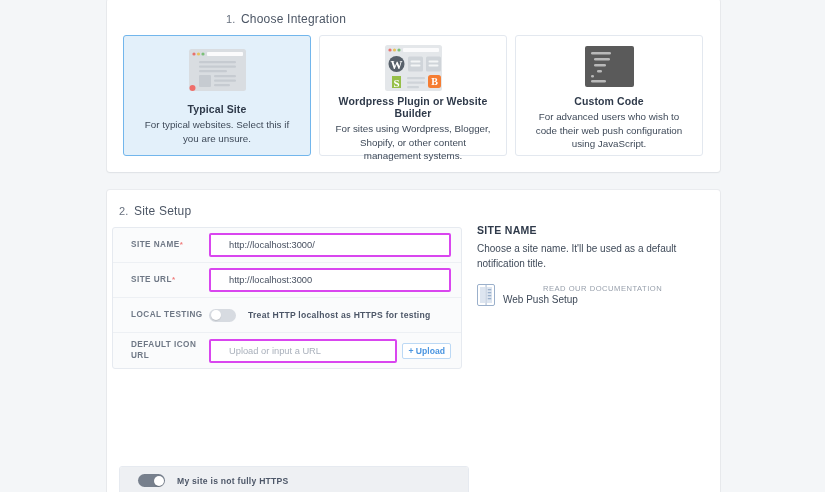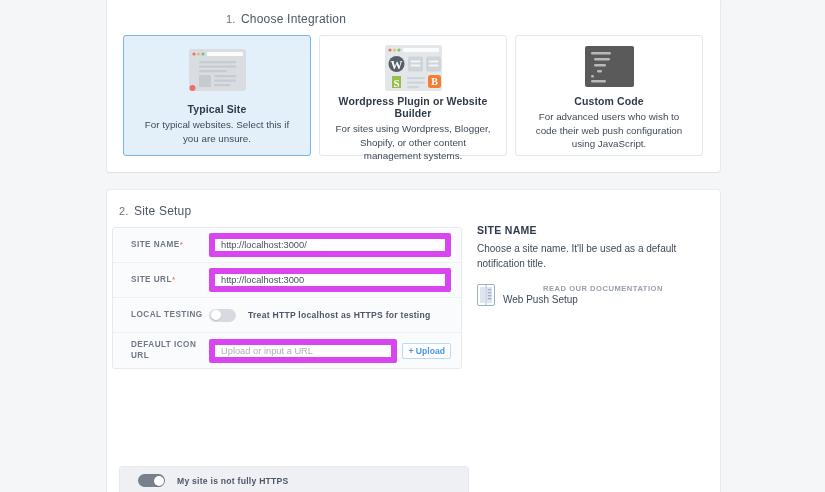--- a/index.html
+++ b/index.html
@@ -75,24 +75,24 @@
   .flabel {
     width: 78px; flex: 0 0 78px;
     font-size: 8.2px; font-weight: bold; color: #6f7886;
     letter-spacing: .45px; line-height: 1.32;
     text-transform: uppercase;
   }
   .flabel.dim { color: #aeb5c0; }
   .req { color: #f07c7c; font-size: 8px; }
   .finput {
     flex: 1; height: 24px;
-    border: 6px solid #d946ef; border-radius: 2px;
+    border: 2px solid #d946ef; border-radius: 2px;
     background: #fff;
     font-size: 9.3px; color: #475060;
-    padding: 0 6px;
+    padding: 0 18px;
     display: flex; align-items: center;
   }
   .finput.ph { color: #a9b0bb; }
 
   
   .toggle {
     width: 27px; height: 13px; border-radius: 7px;
     position: relative; flex: 0 0 27px;
     background: #d7dbe1;
   }
@@ -137,21 +137,21 @@
   .help-title {
     font-size: 10.5px; font-weight: bold; color: #2f3a4a;
     letter-spacing: .3px;
   }
   .help-body {
     font-size: 10px; color: #3f4a59; line-height: 1.48; margin-top: 6px;
   }
   .doc-link { display: flex; align-items: flex-start; margin-top: 12px; }
   .doc-text { margin-left: 8px; }
   .doc-kicker {
-    font-size: 7.6px; font-weight: bold; color: #98a0ac;
+    font-size: 7.6px; font-weight: normal; color: #98a0ac;
     letter-spacing: .5px; text-transform: uppercase; padding-left: 40px;
   }
   .doc-name { font-size: 10px; color: #3f4a59; margin-top: 1px; }
 </style>
 </head>
 <body>
 
 <div class="page">
 
   <div class="panel" id="panel-integration">

